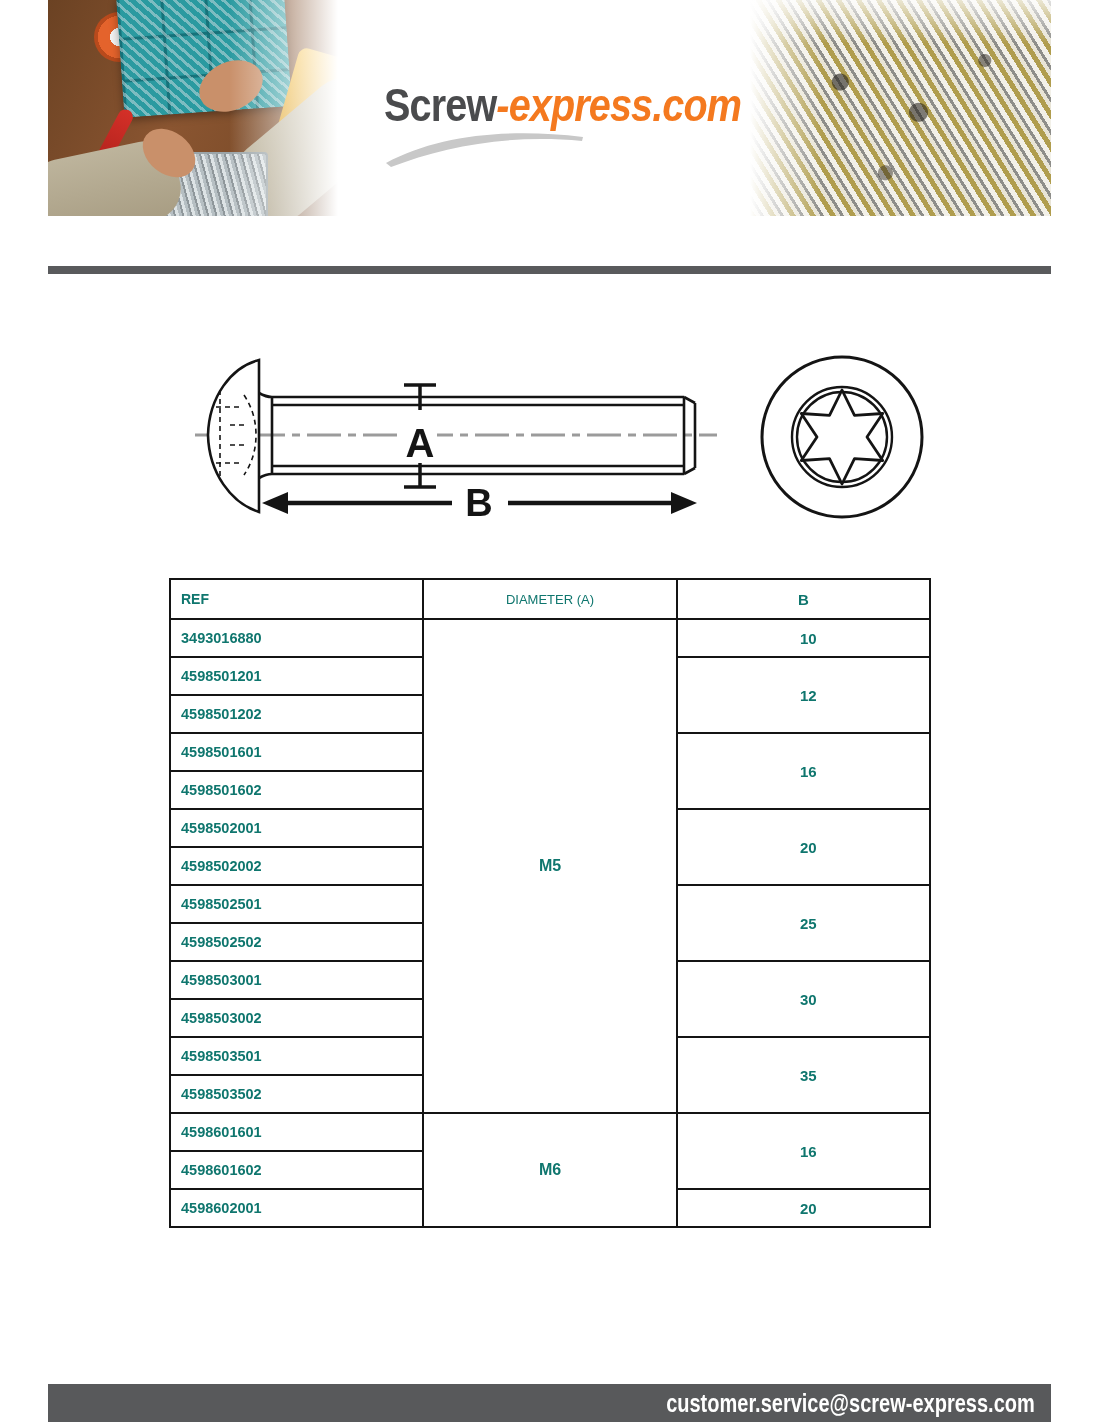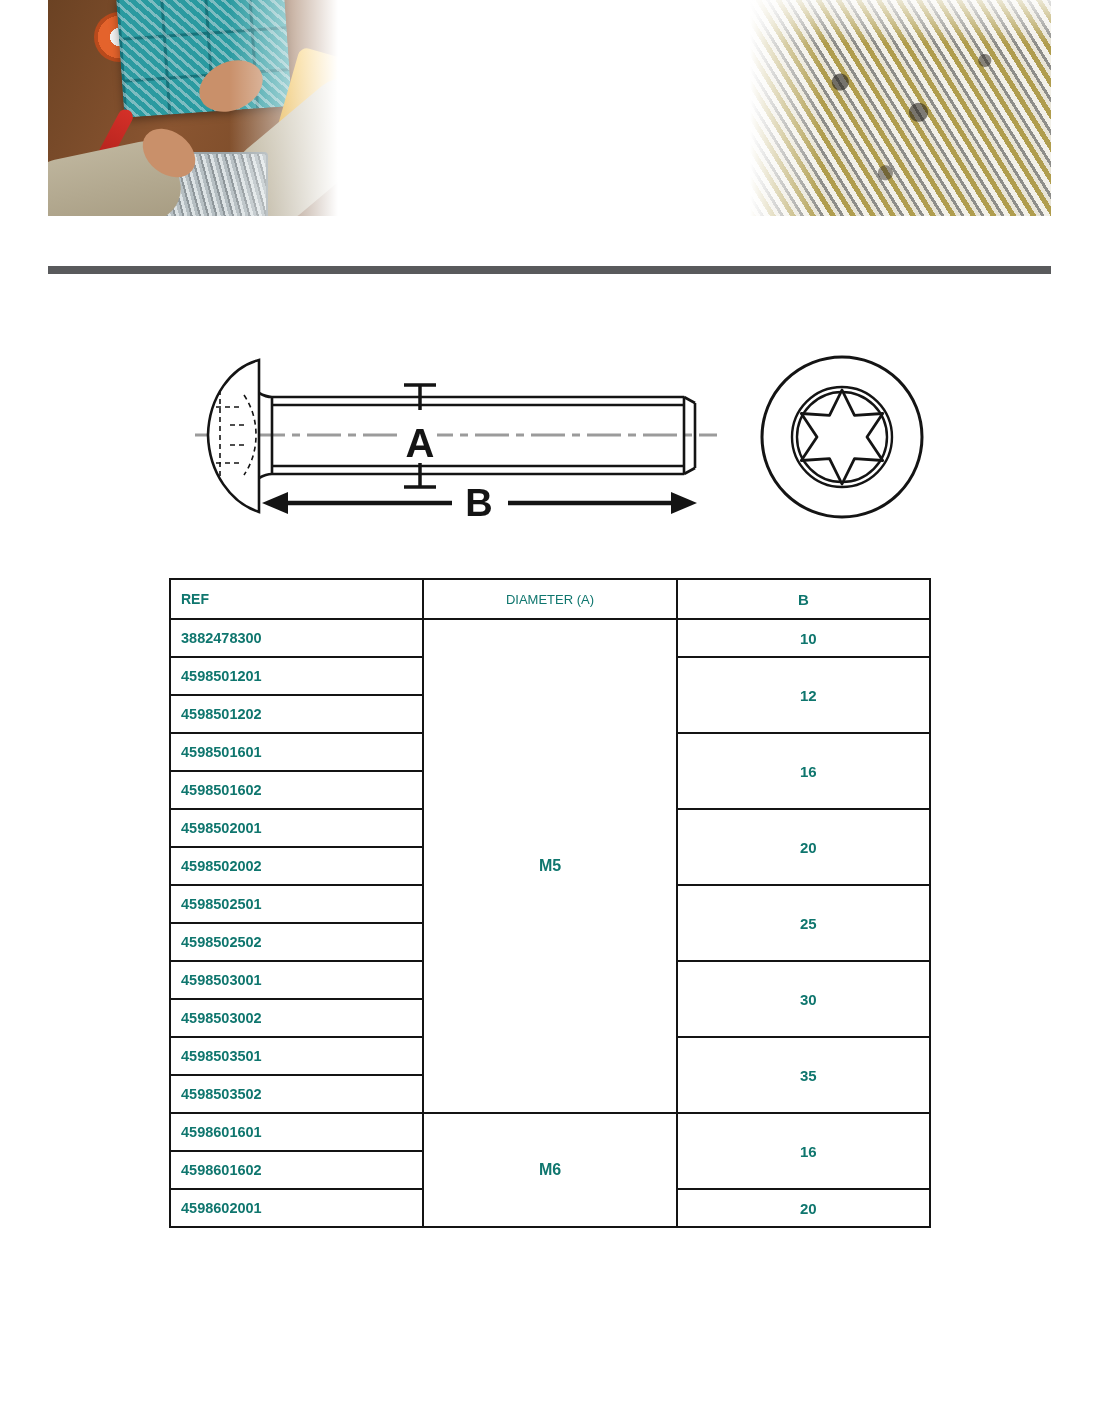--- a/index.html
+++ b/index.html
@@ -103,20 +103,26 @@
     <div class="pl-wrench"></div>
     <div class="pl-arm-right"></div>
     <div class="pl-hand-top"></div>
     <div class="pl-screwbox"></div>
     <div class="pl-arm-left"></div>
     <div class="pl-hand-left"></div>
   </div>
 
   <div class="photo-right"></div>
 
+  <div class="logo">
+    <span class="logo-text"><span class="brand1">Screw</span><span class="brand2">-express.com</span></span>
+    <svg class="swoosh" width="205" height="40" viewBox="0 0 205 40">
+      <path d="M3,35 C55,7 125,0 200,9 L199,13 C128,6 62,18 8,39 Z" fill="#c8c8c8"></path>
+    </svg>
+  </div>
 
   <div class="gray-strip"></div>
 
   <svg class="diagram" viewBox="0 0 760 210">
 
     <line x1="5" y1="90" x2="527" y2="90" stroke="#9b9b9b" stroke-width="3" stroke-dasharray="34 7 8 7"></line>
 
     <g stroke="#141414" fill="none">
       <path d="M69,15 C41,22 19,52 18,90 C19,128 41,158 69,167 L69,15 Z" fill="#fff" stroke-width="2.6"></path>
 
@@ -170,21 +176,21 @@
   </svg>
 
   <table class="spec-table">
     <tbody>
         <tr>
       <th class="ref-h">REF</th>
       <th class="dia-h">DIAMETER (A)</th>
       <th class="b-h">B</th>
     </tr>
     <tr>
-      <td class="ref">3882478300</td>
+      <td class="ref">3493016880</td>
       <td class="dia" rowspan="13">M5</td>
       <td class="bval">10</td>
     </tr>
     <tr>
       <td class="ref">4598501201</td>
       <td class="bval" rowspan="2">12</td>
     </tr>
     <tr>
       <td class="ref">4598501202</td>
     </tr>
@@ -231,14 +237,17 @@
     <tr>
       <td class="ref">4598601602</td>
     </tr>
     <tr>
       <td class="ref">4598602001</td>
       <td class="bval">20</td>
     </tr>
   </tbody>
     </table>
 
+  <div class="footer-bar">
+    <span class="footer-email">customer.service@screw-express.com</span>
+  </div>
 
 </div>
 
 </body></html>

